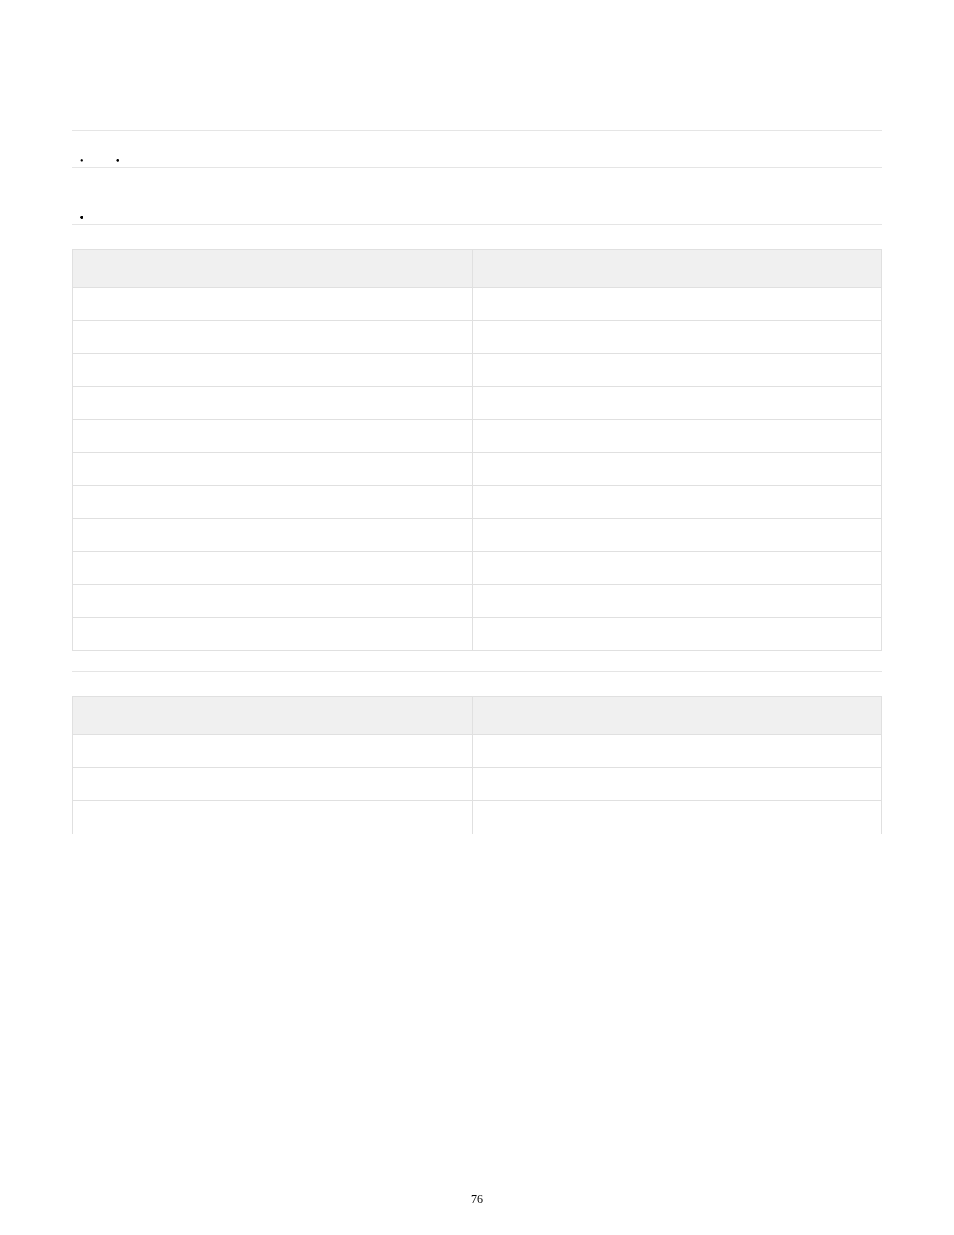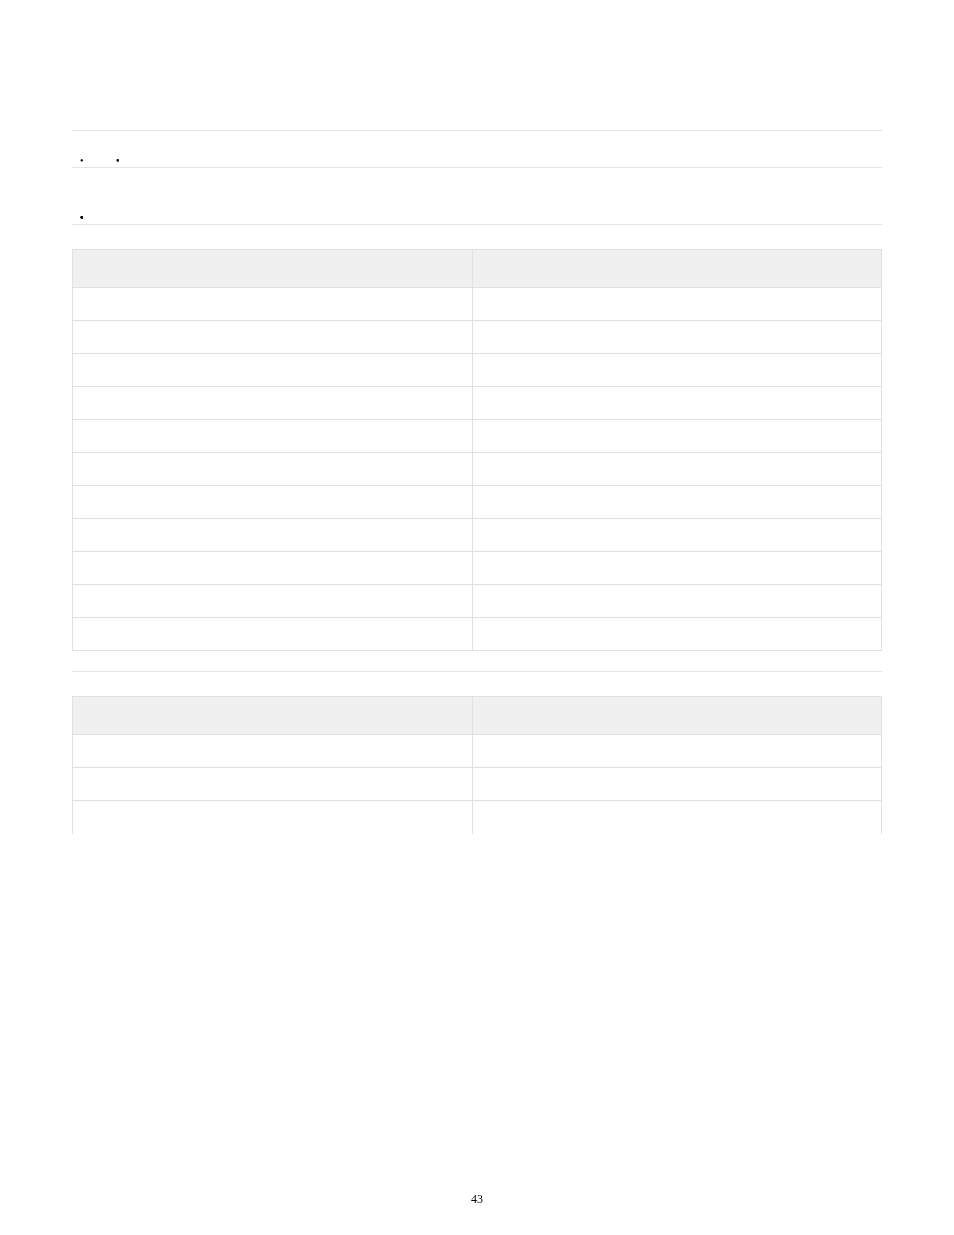--- a/index.html
+++ b/index.html
@@ -202,13 +202,13 @@
         <tr>
             <td style="border-bottom:none;"></td>
             <td style="border-bottom:none;"></td>
           </tr>
       </tbody>
     </table>
   </div>
 
 </div>
 
-<div class="page-number">43</div>
+<div class="page-number">76</div>
 
 </body></html>

